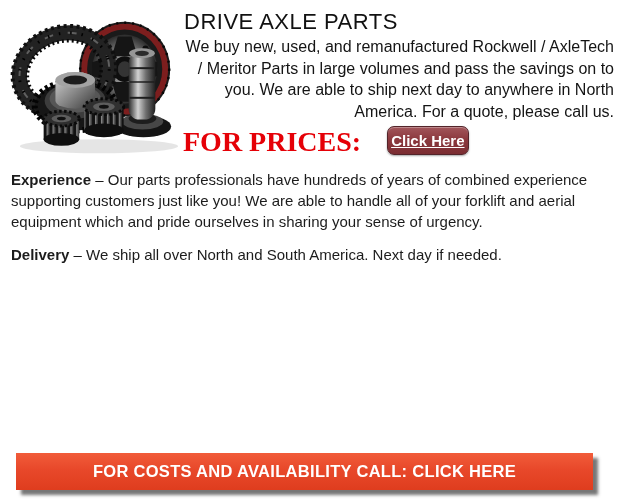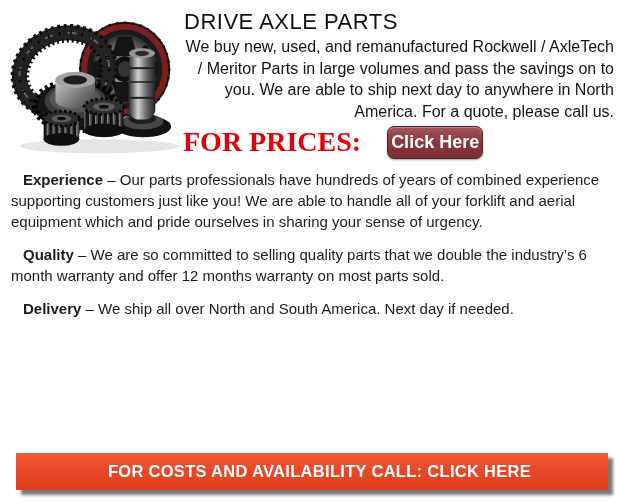--- a/index.html
+++ b/index.html
@@ -23,40 +23,41 @@
     position:absolute;left:183px;top:126px;height:34px;
     display:flex;align-items:flex-start;gap:26px;
   }
   .prices-label{
     font-family:"Liberation Serif",serif;font-weight:700;
     font-size:28px;color:#e50007;white-space:nowrap;
   }
   .click-here-btn{
     font-family:"Liberation Sans",sans-serif;
     background:linear-gradient(180deg,#a2565b 0%,#8c393e 45%,#7b2d32 100%);
-    color:#fff;font-weight:700;font-size:18px;
+    color:#fff;font-weight:700;font-size:15px;
     border:1px solid #53242a;border-radius:7px;
     padding:5px 3px;cursor:pointer;
     box-shadow:inset 0 1px 0 rgba(255,255,255,.3), 0 1px 2px rgba(0,0,0,.35);
+    text-decoration:underline;
   }
   
   .content{
     position:absolute;left:0;top:169px;width:619px;box-sizing:border-box;
     padding:0 13px 0 11px;font-size:15px;line-height:21px;color:#1c1c1c;
   }
   .section{margin:0 0 12px;}
-  .section .lbl{font-weight:700;margin-left:12px;}
+  .section .lbl{font-weight:700;}
   
   .banner{
     position:absolute;left:16px;top:453px;width:577px;height:37px;
     background:linear-gradient(180deg,#f15c3a 0%,#e8482a 45%,#df3d1e 100%);
     box-shadow:5px 5px 3px rgba(95,95,95,.85);
     display:flex;align-items:center;justify-content:center;
     color:#fff;font-weight:700;font-size:16.5px;letter-spacing:.3px;
-    cursor:pointer;white-space:nowrap;padding-left:15px;
+    cursor:pointer;white-space:nowrap;
   }
 </style>
 </head>
 <body>
 
 <div class="page">
 
   <div class="hero">
 
     <div class="photo">
@@ -158,19 +159,18 @@
     <p class="intro">We buy new, used, and remanufactured Rockwell / AxleTech / Meritor Parts in large volumes and pass the savings on to you. We are able to ship next day to anywhere in North America. For a quote, please call us.</p>
 
     <div class="prices-row">
       <span class="prices-label">FOR PRICES:</span>
       <button class="click-here-btn">Click Here</button>
     </div>
   </div>
 
   <div class="content">
     <p class="section"><span class="lbl">Experience</span> <span>– Our parts professionals have hundreds of years of combined experience supporting customers just like you!  We are able to handle all of your forklift and aerial equipment which and pride ourselves in sharing your sense of urgency.</span></p>
-    <p class="section"><span class="lbl">Quality</span> <span>– We are so committed to selling quality parts that we double the industry’s 6 month warranty and offer 12 months warranty on most parts sold.</span></p>
     <p class="section"><span class="lbl">Delivery</span> <span>– We ship all over North and South America.  Next day if needed.</span></p>
   </div>
 
   <div class="banner">FOR COSTS AND AVAILABILITY CALL: CLICK HERE</div>
 
 </div>
 
 </body></html>

